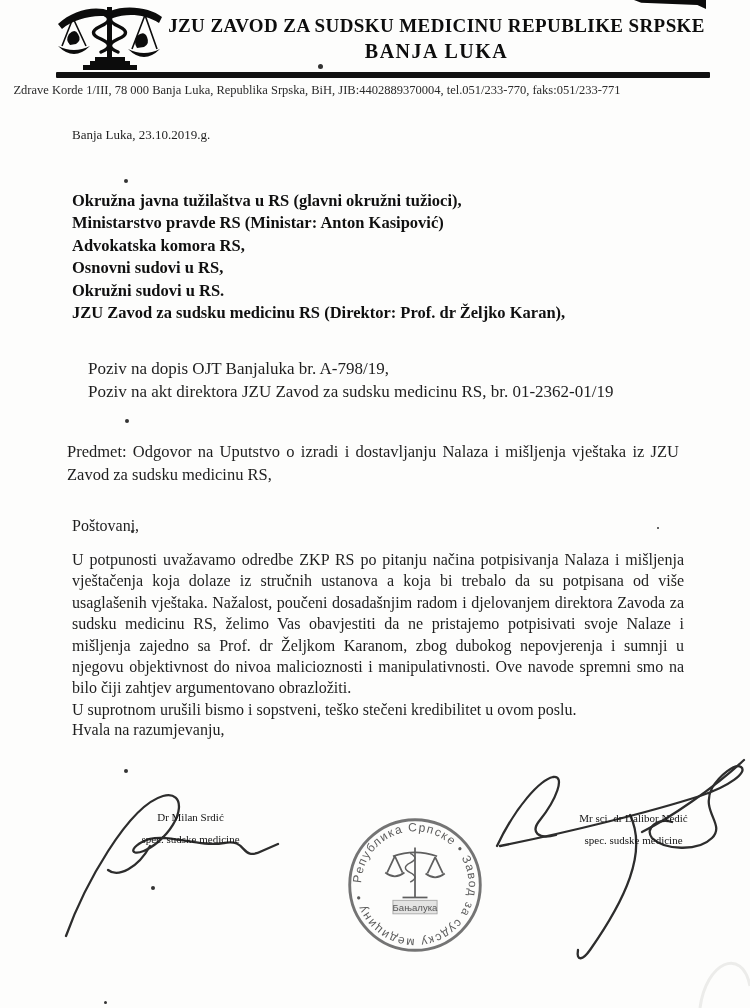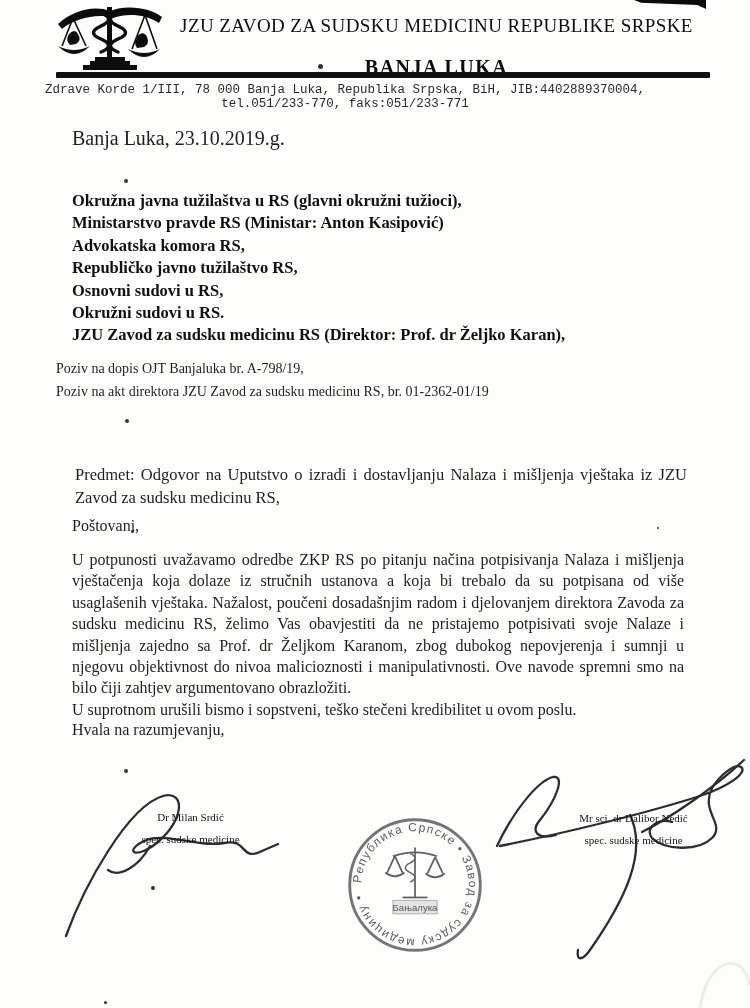--- a/index.html
+++ b/index.html
@@ -7,36 +7,36 @@
     width:750px;height:1008px;position:relative;overflow:hidden;
     background:#fdfdfc;
     font-family:"Liberation Serif", serif;
     color:#1e1e1e;
     -webkit-font-smoothing:antialiased;
   }
   .abs{position:absolute;}
   
   .logo{left:55px;top:2px;width:110px;height:70px;}
   .org-title{left:165px;right:42px;top:14px;text-align:center;color:#0d0d0d;}
-  .org-line1{font-size:19px;font-weight:normal;letter-spacing:.4px;line-height:24px;}
-  .org-line2{font-size:20px;font-weight:bold;letter-spacing:1.5px;line-height:26px;margin-top:16px;}
+  .org-line1{font-size:19px;font-weight:bold;letter-spacing:.4px;line-height:24px;}
+  .org-line2{font-size:20px;font-weight:bold;letter-spacing:1.5px;line-height:26px;margin-top:0;}
   .head-rule{left:56px;top:72px;width:654px;height:6px;background:#111;border-radius:1px;}
   .address-line{
     left:0;top:83px;width:634px;text-align:center;
-    font-family:Liberation Mono, monospace;font-size:12.5px;color:#2a2a2a;padding-left:28px;
+    font-family:Liberation Serif, serif;font-size:12.5px;color:#2a2a2a;
   }
   .corner-mark{
     left:634px;top:0;width:72px;height:9px;background:#0b0b0b;
     clip-path:polygon(0 0,100% 0,100% 100%,88% 55%,10% 30%);
   }
   
-  .dateline{left:72px;top:127px;font-size:20px;}
+  .dateline{left:72px;top:127px;font-size:13px;}
   .recipients{left:72px;top:190px;font-size:16.5px;font-weight:bold;line-height:22.4px;color:#101010;width:640px;}
-  .references{left:56px;top:357px;font-size:14px;line-height:23px;width:640px;}
-  .subject{left:75px;top:440px;width:612px;font-size:16.5px;line-height:23px;text-align:justify;text-align-last:left;margin-top:23px;}
+  .references{left:88px;top:357px;font-size:17px;line-height:23px;width:640px;}
+  .subject{left:67px;top:440px;width:612px;font-size:16.5px;line-height:23px;text-align:justify;text-align-last:left;}
   .salutation{left:72px;top:517px;font-size:16px;}
   .bodytext{left:72px;top:549px;width:612px;font-size:16px;line-height:21.4px;text-align:justify;text-align-last:left;font-family:Liberation Serif, serif;}
   .bodytext .p2{text-align:left;}
   .closing{left:72px;top:721px;font-size:16px;}
   .sig-block{font-size:11px;line-height:22px;text-align:center;color:#141414;}
   .sig-left{left:103px;top:806px;width:175px;}
   .sig-right{left:546px;top:807px;width:175px;}
   .stamp{left:343px;top:813px;width:144px;height:144px;opacity:.88;}
   .overlay{left:0;top:0;width:750px;height:1008px;pointer-events:none;}
   .dot{position:absolute;background:#333;border-radius:50%;}
@@ -86,21 +86,20 @@
 <div class="abs head-rule"></div>
 <div class="abs corner-mark"></div>
 <div class="abs address-line">Zdrave Korde 1/III, 78 000 Banja Luka, Republika Srpska, BiH, JIB:4402889370004, tel.051/233-770, faks:051/233-771</div>
 
 <div class="abs dateline">Banja Luka, 23.10.2019.g.</div>
 
 <div class="abs recipients">
   <div>Okružna javna tužilaštva u RS (glavni okružni tužioci),</div>
   <div>Ministarstvo pravde RS (Ministar: Anton Kasipović)</div>
   <div>Advokatska komora RS,</div>
-  <div>Republičko javno tužilaštvo RS,</div>
   <div>Osnovni sudovi u RS,</div>
   <div>Okružni sudovi u RS.</div>
   <div>JZU Zavod za sudsku medicinu RS (Direktor: Prof.  dr Željko Karan),</div>
 </div>
 
 <div class="abs references">
   <div>Poziv na dopis OJT Banjaluka br. A-798/19,</div>
   <div>Poziv na akt direktora JZU Zavod za sudsku medicinu RS, br. 01-2362-01/19</div>
 </div>
 

